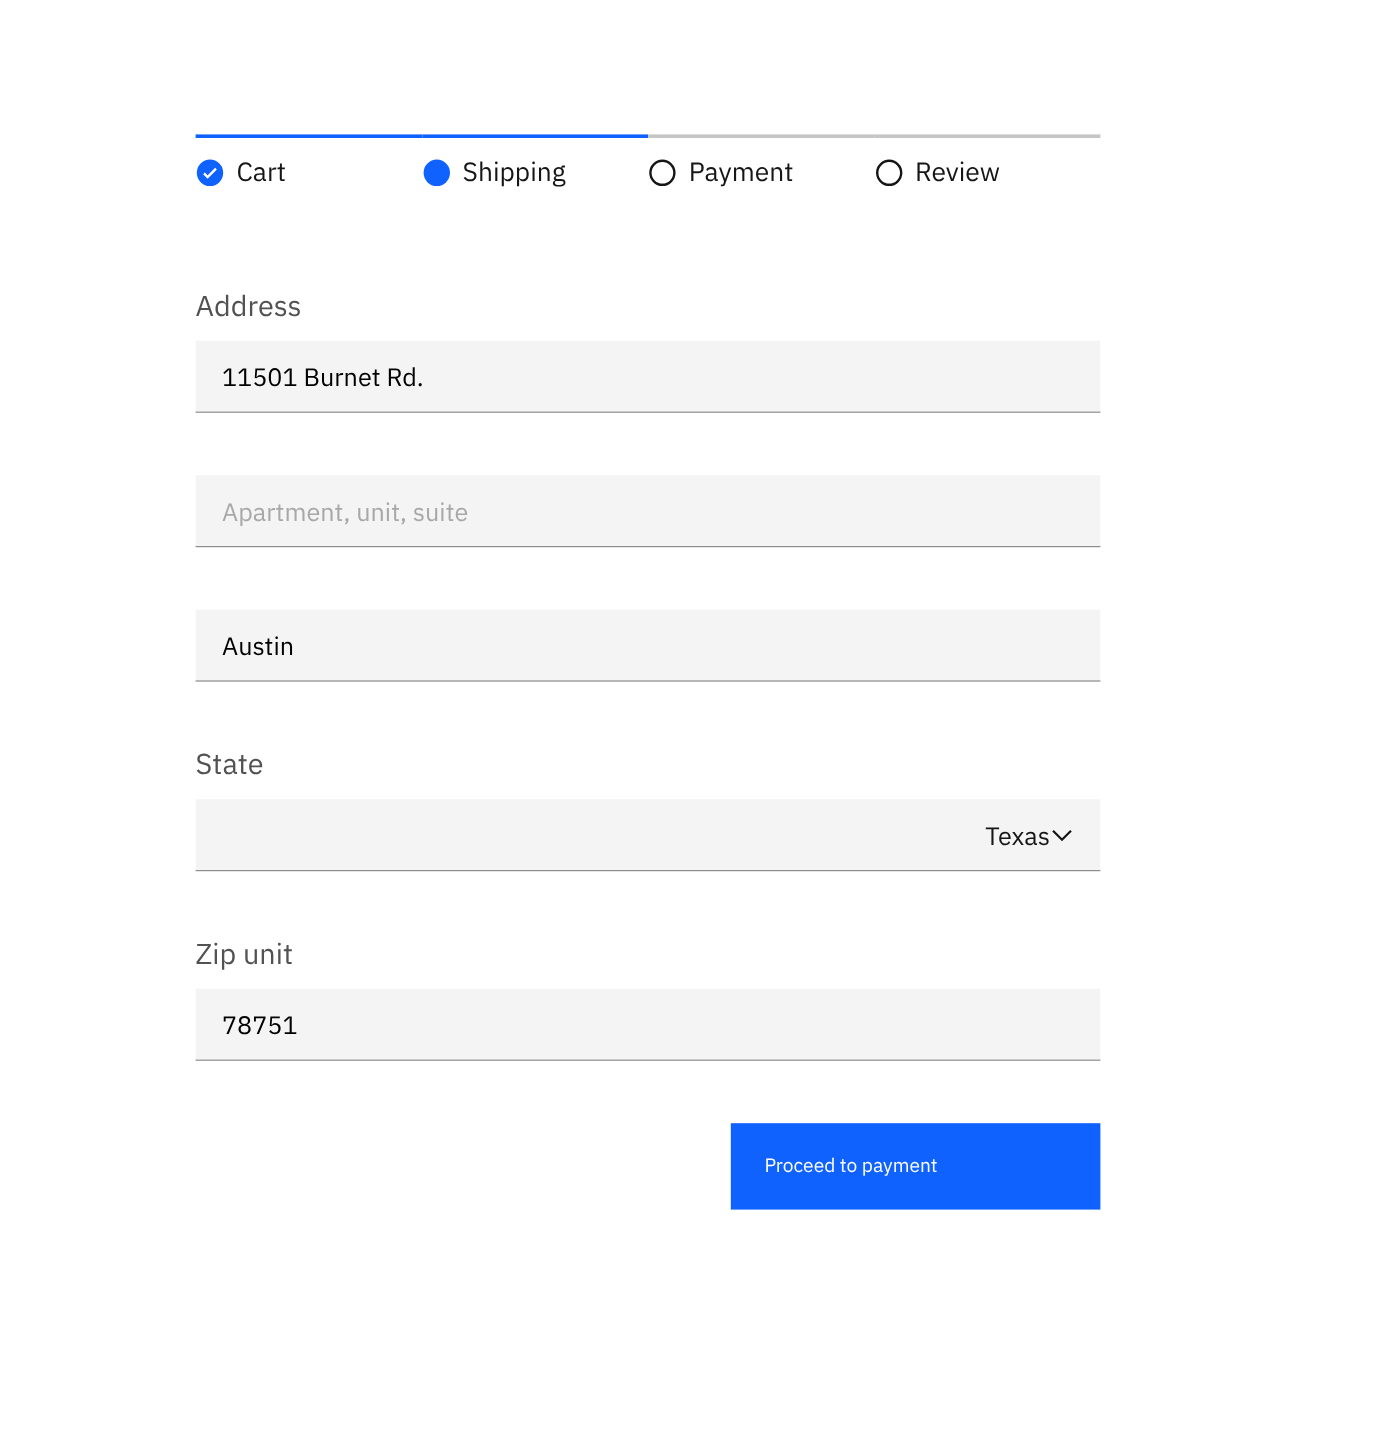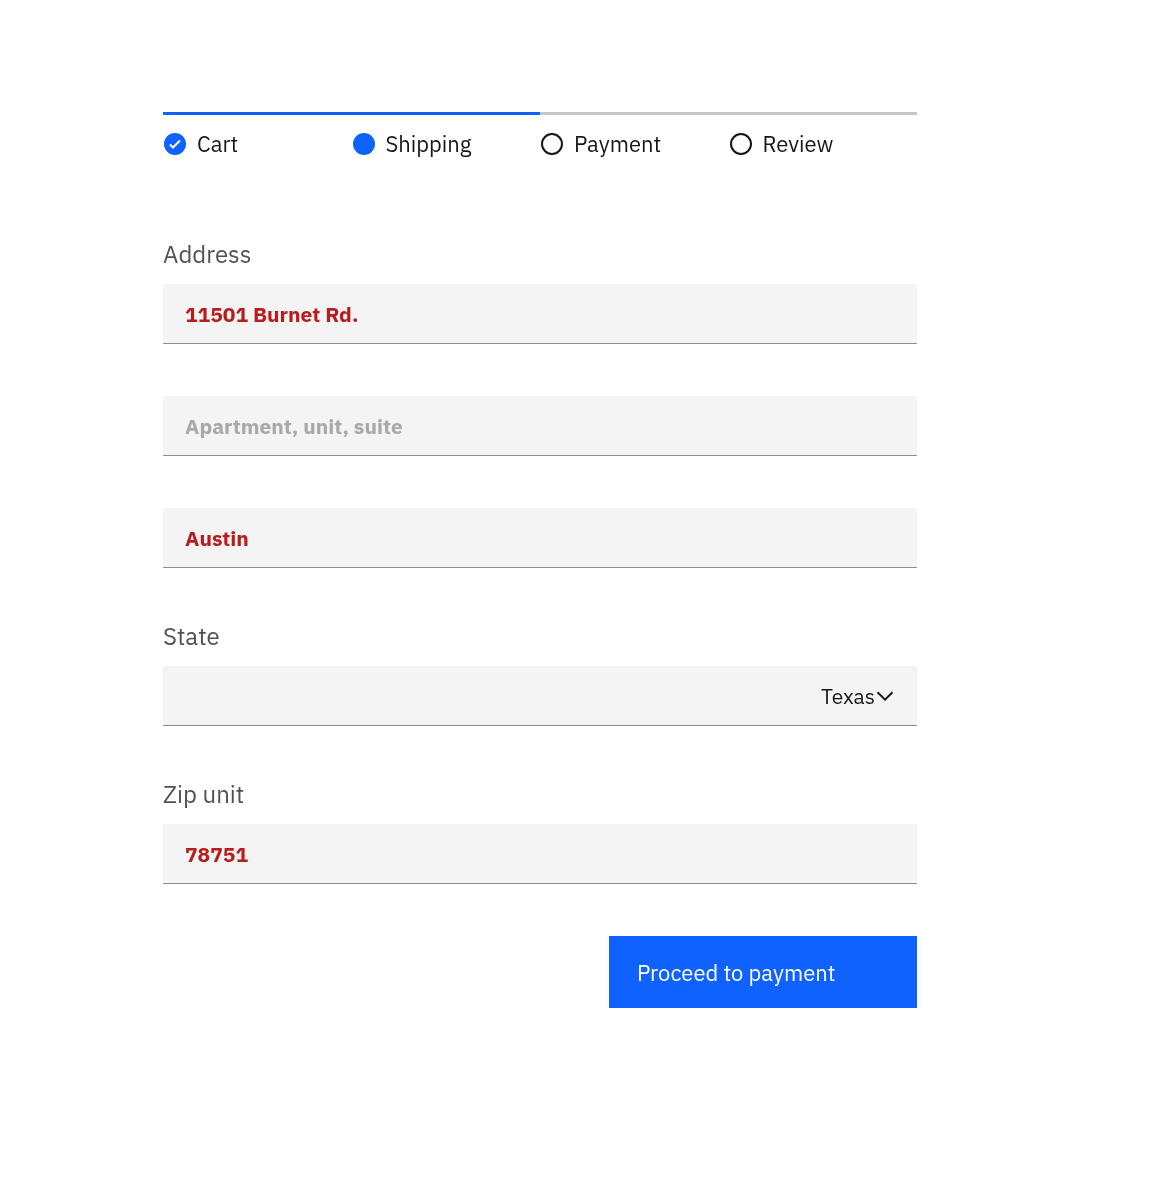--- a/index.html
+++ b/index.html
@@ -64,24 +64,23 @@
       font-weight: 400;
     }
     .form-input {
       width: 100%;
       height: 60px;
       background: #f4f4f4;
       border: none;
       border-bottom: 1px solid #8d8d8d;
       padding: 0 22px;
       font-size: 21px;
-      color: #b91c1c;
+      color: #000000;
       font-family: inherit;
       outline: none;
-      font-weight: bold;
     }
     .form-input::placeholder {
       color: #a8a8a8;
     }
     .form-select {
       width: 100%;
       height: 60px;
       background: #f4f4f4;
       border: none;
       border-bottom: 1px solid #8d8d8d;
@@ -104,21 +103,21 @@
       margin-top: 48px;
     }
     .primary-button {
       background: #0f62fe;
       color: #ffffff;
       border: none;
       padding: 0 28px;
       height: 72px;
       min-width: 308px;
       text-align: left;
-      font-size: 22px;
+      font-size: 16px;
       font-family: inherit;
       cursor: pointer;
       font-weight: 400;
     }
   </style>
 </head>
 <body>
 
 <div class="container">
 

